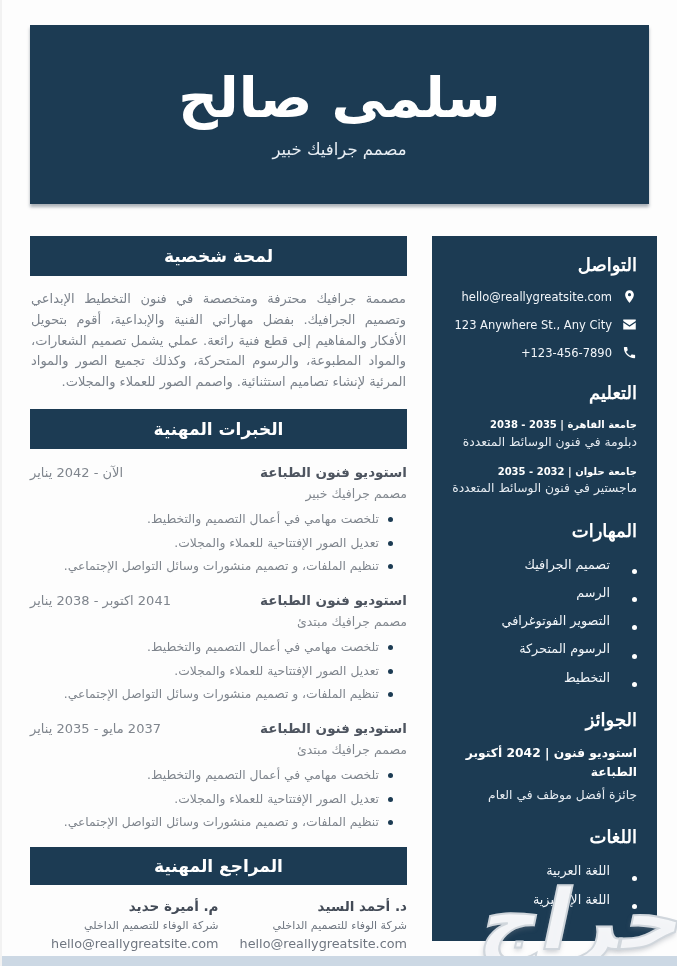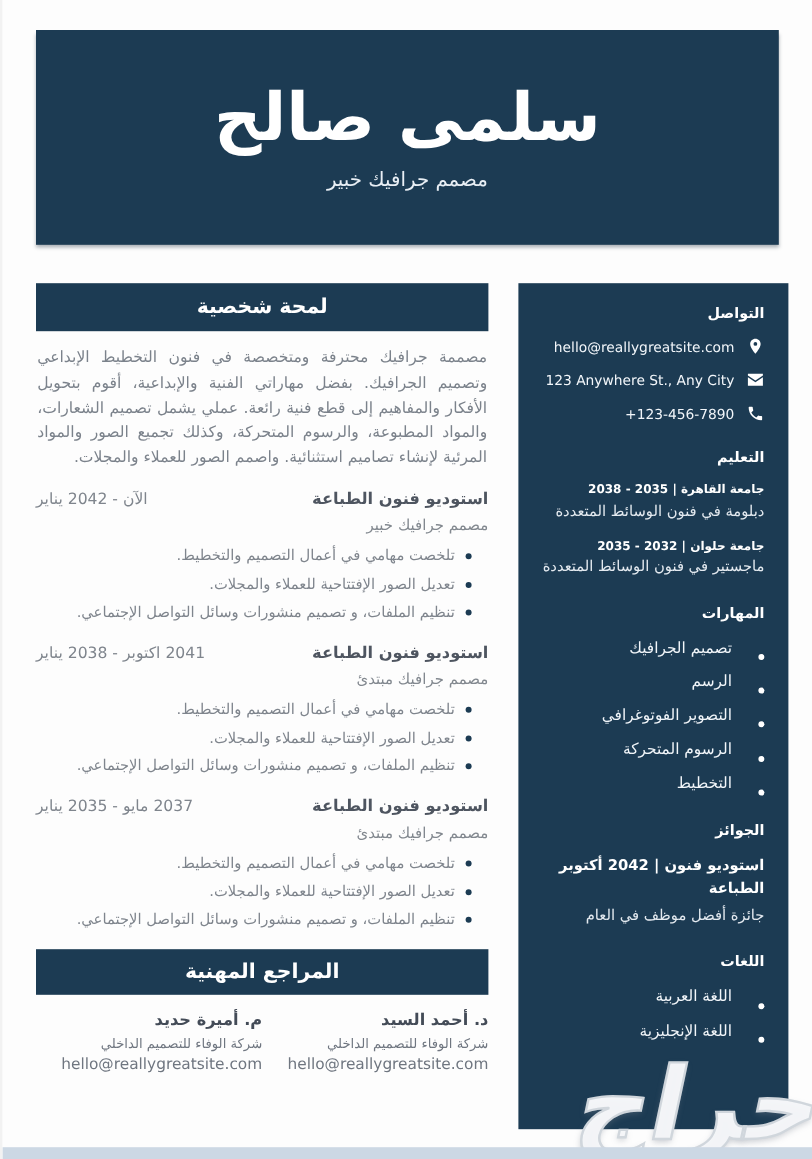--- a/index.html
+++ b/index.html
@@ -41,21 +41,21 @@
   ul.blist{list-style:none;margin:9px 14px 0 0;padding:0;}
   ul.blist li{display:flex;gap:9px;margin-top:4px;font-size:12.3px;line-height:1.6;color:#7f858d;}
   .disc{flex:0 0 5px;width:5px;height:5px;border-radius:50%;background:#1c3b53;margin-top:7px;}
   .bar.refs{margin-top:14px;height:38px;line-height:38px;}
   .refs-row{display:flex;margin-top:13px;}
   .ref{width:50%;text-align:right;box-sizing:border-box;padding-left:14px;}
   .ref-name{font-size:13.5px;font-weight:bold;color:#434b57;}
   .ref-company{margin-top:5px;font-size:11px;color:#6f7680;}
   .ref-email{margin-top:4px;font-size:12.8px;color:#6f7680;}
   
-  .sidebar h2{margin:0 0 13px;font-size:12px;font-weight:bold;color:#fff;}
+  .sidebar h2{margin:0 0 13px;font-size:18px;font-weight:bold;color:#fff;font-family:Liberation Serif, serif;}
   .sidebar h2.sp{margin-top:22px;}
   .c-row{display:flex;align-items:center;gap:10px;margin-bottom:13px;}
   .c-row .ctext{font-size:11.5px;color:#f2f6fa;}
   .cicon{flex:0 0 15px;width:15px;height:15px;display:inline-flex;}
   .cicon svg{width:15px;height:15px;fill:#ffffff;}
   .edu{margin-bottom:13px;}
   .edu-line1{font-size:10px;font-weight:bold;line-height:1.55;color:#ffffff;}
   .edu-line2{font-size:12.3px;line-height:1.5;color:#e4eaf0;}
   ul.slist{list-style:none;margin:0;padding:0;}
   ul.slist li{display:flex;gap:22px;align-items:flex-end;margin-bottom:9px;font-size:12.8px;color:#f2f6fa;line-height:1.5;}
@@ -163,20 +163,21 @@
             <span>اللغة الإنجليزية</span>
           </li>
       </ul>
     </aside>
 
     <main class="main-col">
 
       <div class="bar">لمحة شخصية</div>
       <p class="profile-text">مصممة جرافيك محترفة ومتخصصة في فنون التخطيط الإبداعي وتصميم الجرافيك. بفضل مهاراتي الفنية والإبداعية، أقوم بتحويل الأفكار والمفاهيم إلى قطع فنية رائعة. عملي يشمل تصميم الشعارات، والمواد المطبوعة، والرسوم المتحركة، وكذلك تجميع الصور والمواد المرئية لإنشاء تصاميم استثنائية. واصمم الصور للعملاء والمجلات.</p>
 
+      <div class="bar exp">الخبرات المهنية</div>
 
       <section class="job">
         <div class="job-head">
           <span class="job-company">استوديو فنون الطباعة</span>
           <span class="job-dates ltr">يناير‎ 2042 - الآن</span>
         </div>
         <div class="job-role">مصمم جرافيك خبير</div>
         <ul class="blist">
           <li>
               <span class="disc"></span>

